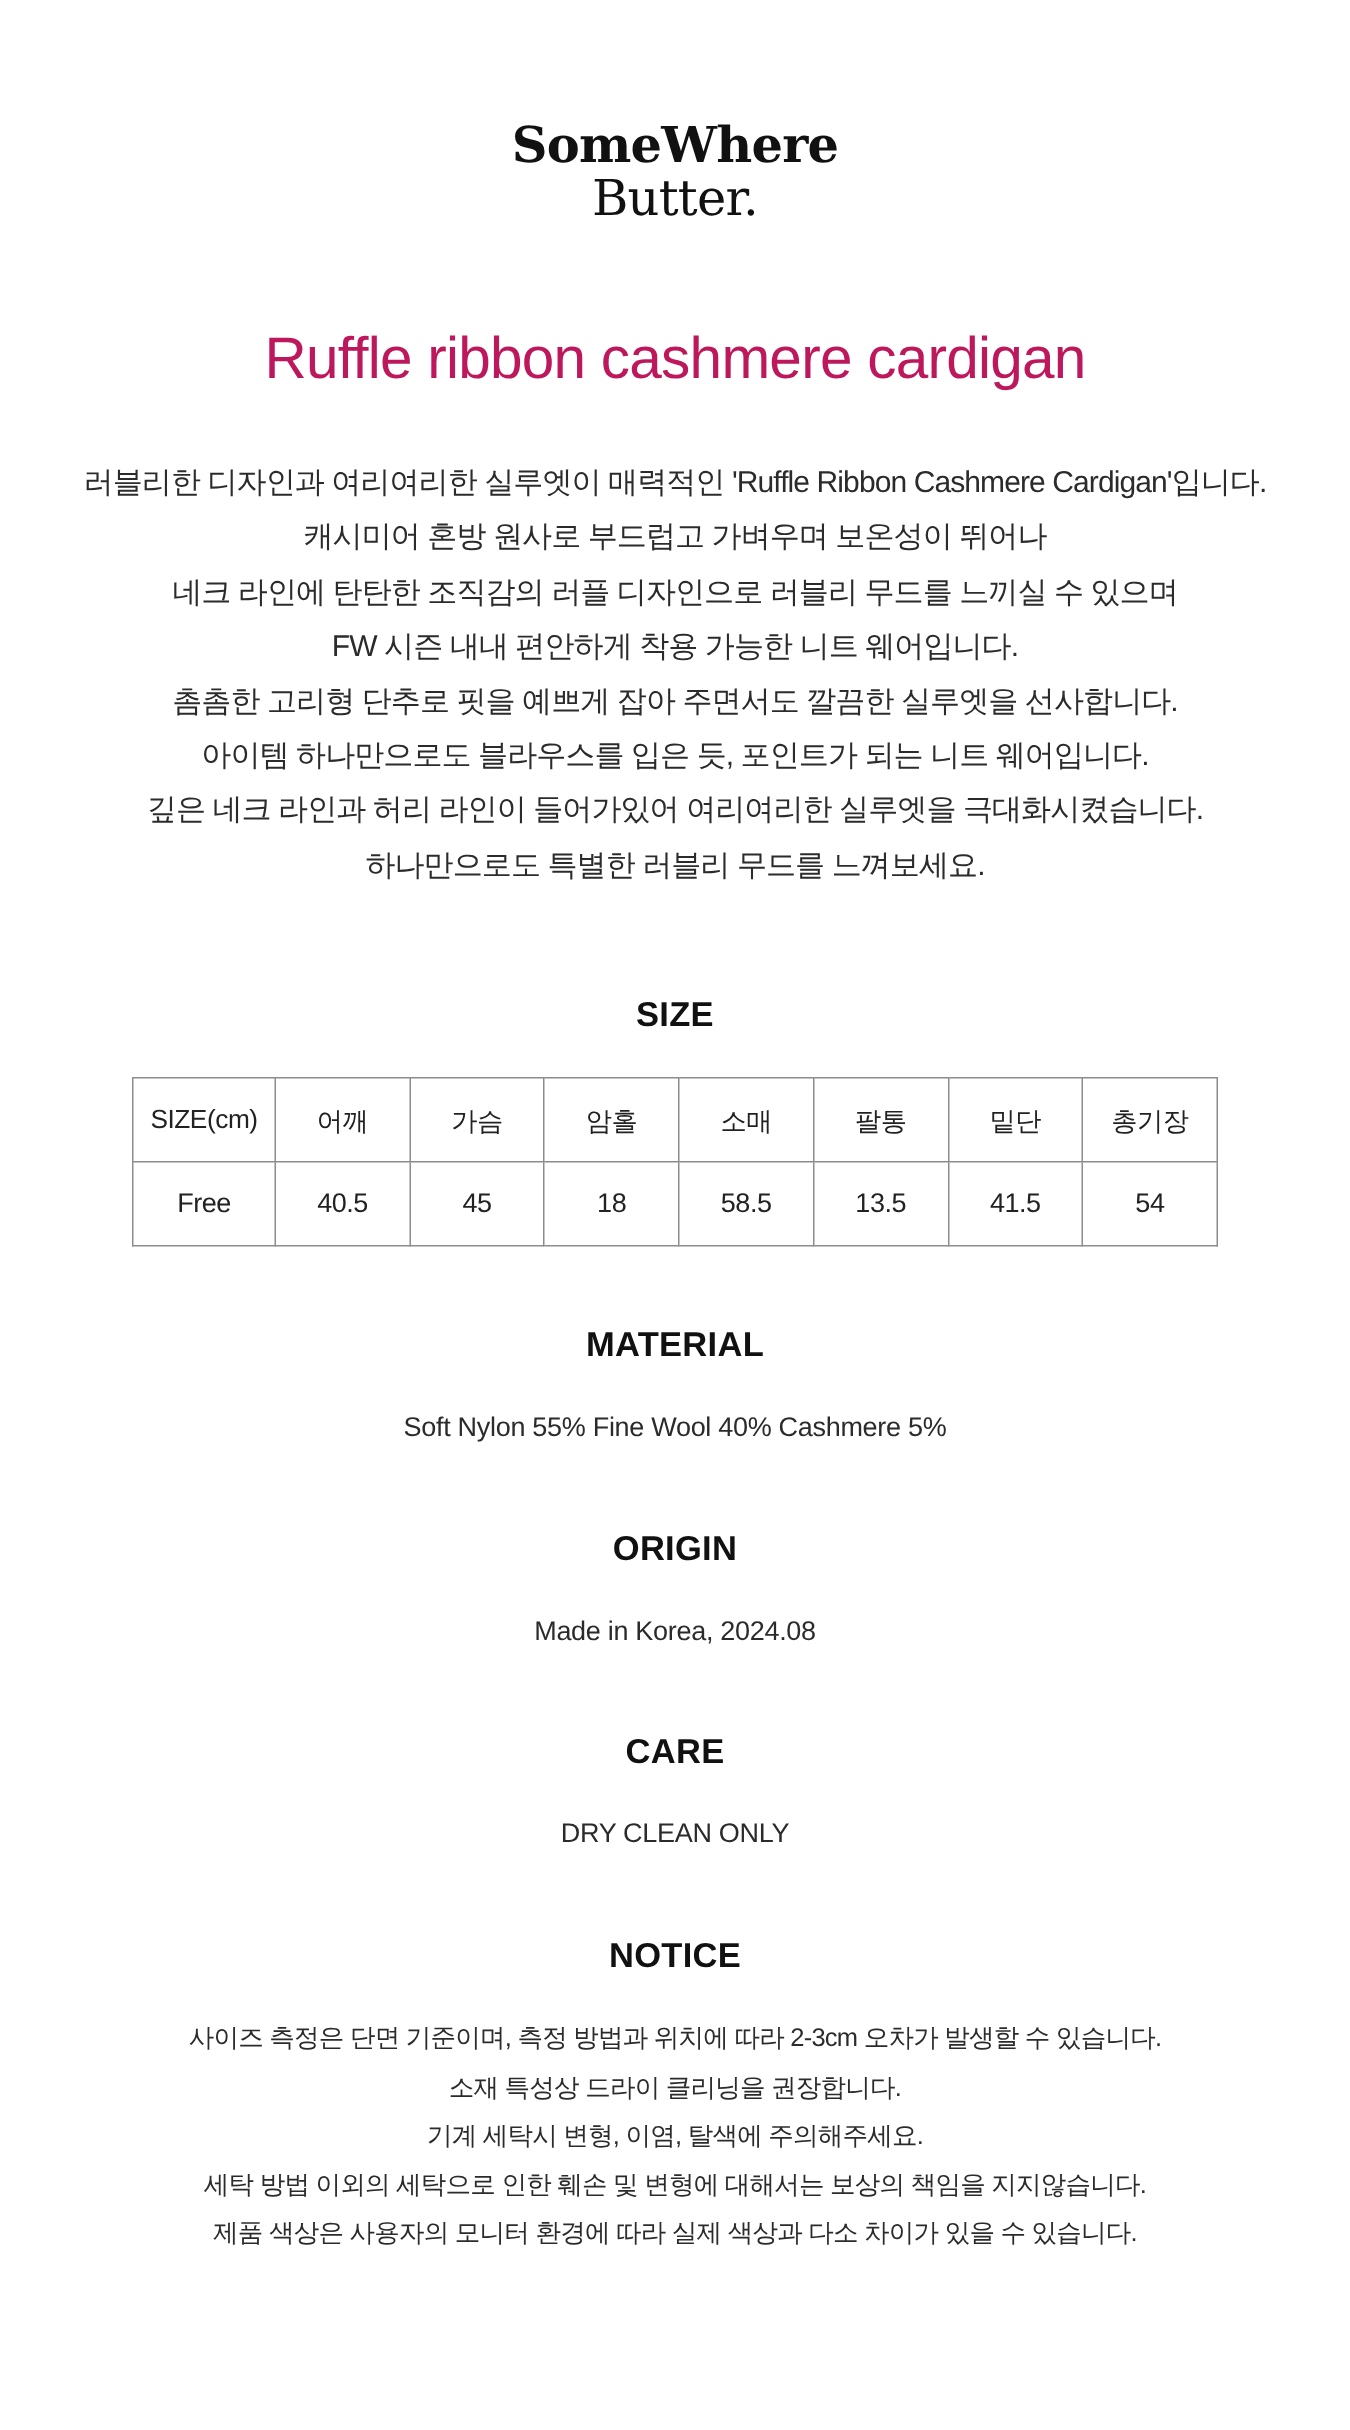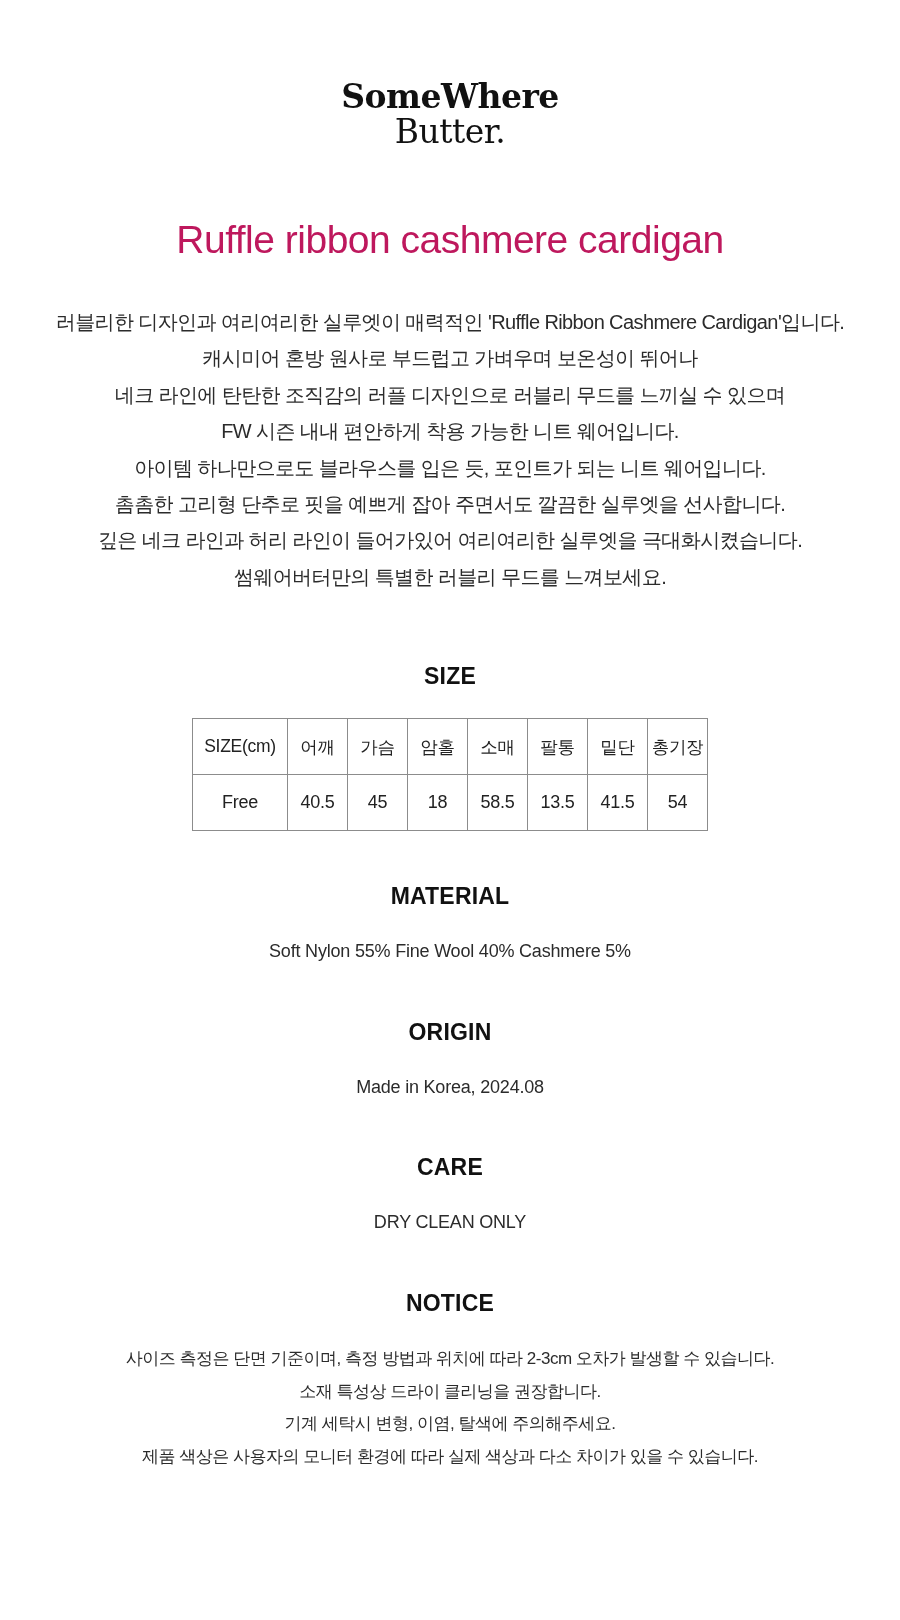--- a/index.html
+++ b/index.html
@@ -98,21 +98,21 @@
   }
 
   
   .size-table-wrap {
     margin-top: 28px;
     display: flex;
     justify-content: center;
   }
   table.size-table {
     border-collapse: collapse;
-    width: 516px;
+    width: 724px;
     table-layout: fixed;
   }
   table.size-table td {
     border: 1px solid #8c8c8c;
     text-align: center;
     font-size: 18px;
     color: #222222;
     font-weight: 400;
     letter-spacing: -0.3px;
     height: 53px;
@@ -150,24 +150,24 @@
     <span class="brand-line2">Butter.</span>
   </div>
 
   <h1 class="product-title">Ruffle ribbon cashmere cardigan</h1>
 
   <div class="description">
     <p>러블리한 디자인과 여리여리한 실루엣이 매력적인 'Ruffle Ribbon Cashmere Cardigan'입니다.</p>
     <p>캐시미어 혼방 원사로 부드럽고 가벼우며 보온성이 뛰어나</p>
     <p>네크 라인에 탄탄한 조직감의 러플 디자인으로  러블리 무드를 느끼실 수 있으며</p>
     <p>FW 시즌 내내 편안하게 착용 가능한 니트 웨어입니다.</p>
+    <p>촘촘한 고리형 단추로 핏을 예쁘게 잡아 주면서도 깔끔한 실루엣을 선사합니다.</p>
     <p>아이템 하나만으로도 블라우스를 입은 듯, 포인트가 되는 니트 웨어입니다.</p>
-    <p>촘촘한 고리형 단추로 핏을 예쁘게 잡아 주면서도 깔끔한 실루엣을 선사합니다.</p>
     <p>깊은 네크 라인과 허리 라인이 들어가있어 여리여리한 실루엣을 극대화시켰습니다.</p>
-    <p>썸웨어버터만의 특별한 러블리 무드를 느껴보세요.</p>
+    <p>하나만으로도 특별한 러블리 무드를 느껴보세요.</p>
   </div>
 
   <div class="section-heading sec-size">SIZE</div>
 
   <div class="size-table-wrap">
     <table class="size-table">
       <tbody>
         <tr class="header">
           <td class="first-col">SIZE(cm)</td>
           <td>어깨</td>
@@ -199,16 +199,17 @@
   <div class="section-body">Made in Korea, 2024.08</div>
 
   <div class="section-heading sec-care">CARE</div>
   <div class="section-body">DRY CLEAN ONLY</div>
 
   <div class="section-heading sec-notice">NOTICE</div>
   <div class="notice-body">
     <p>사이즈 측정은 단면 기준이며, 측정 방법과 위치에 따라 2-3cm 오차가 발생할 수 있습니다.</p>
     <p>소재 특성상 드라이 클리닝을 권장합니다.</p>
     <p>기계 세탁시 변형, 이염, 탈색에 주의해주세요.</p>
+    <p>세탁 방법 이외의 세탁으로 인한 훼손 및 변형에 대해서는 보상의 책임을 지지않습니다.</p>
     <p>제품 색상은 사용자의 모니터 환경에 따라 실제 색상과 다소 차이가 있을 수 있습니다.</p>
   </div>
 
 </div>
 
 </body></html>

